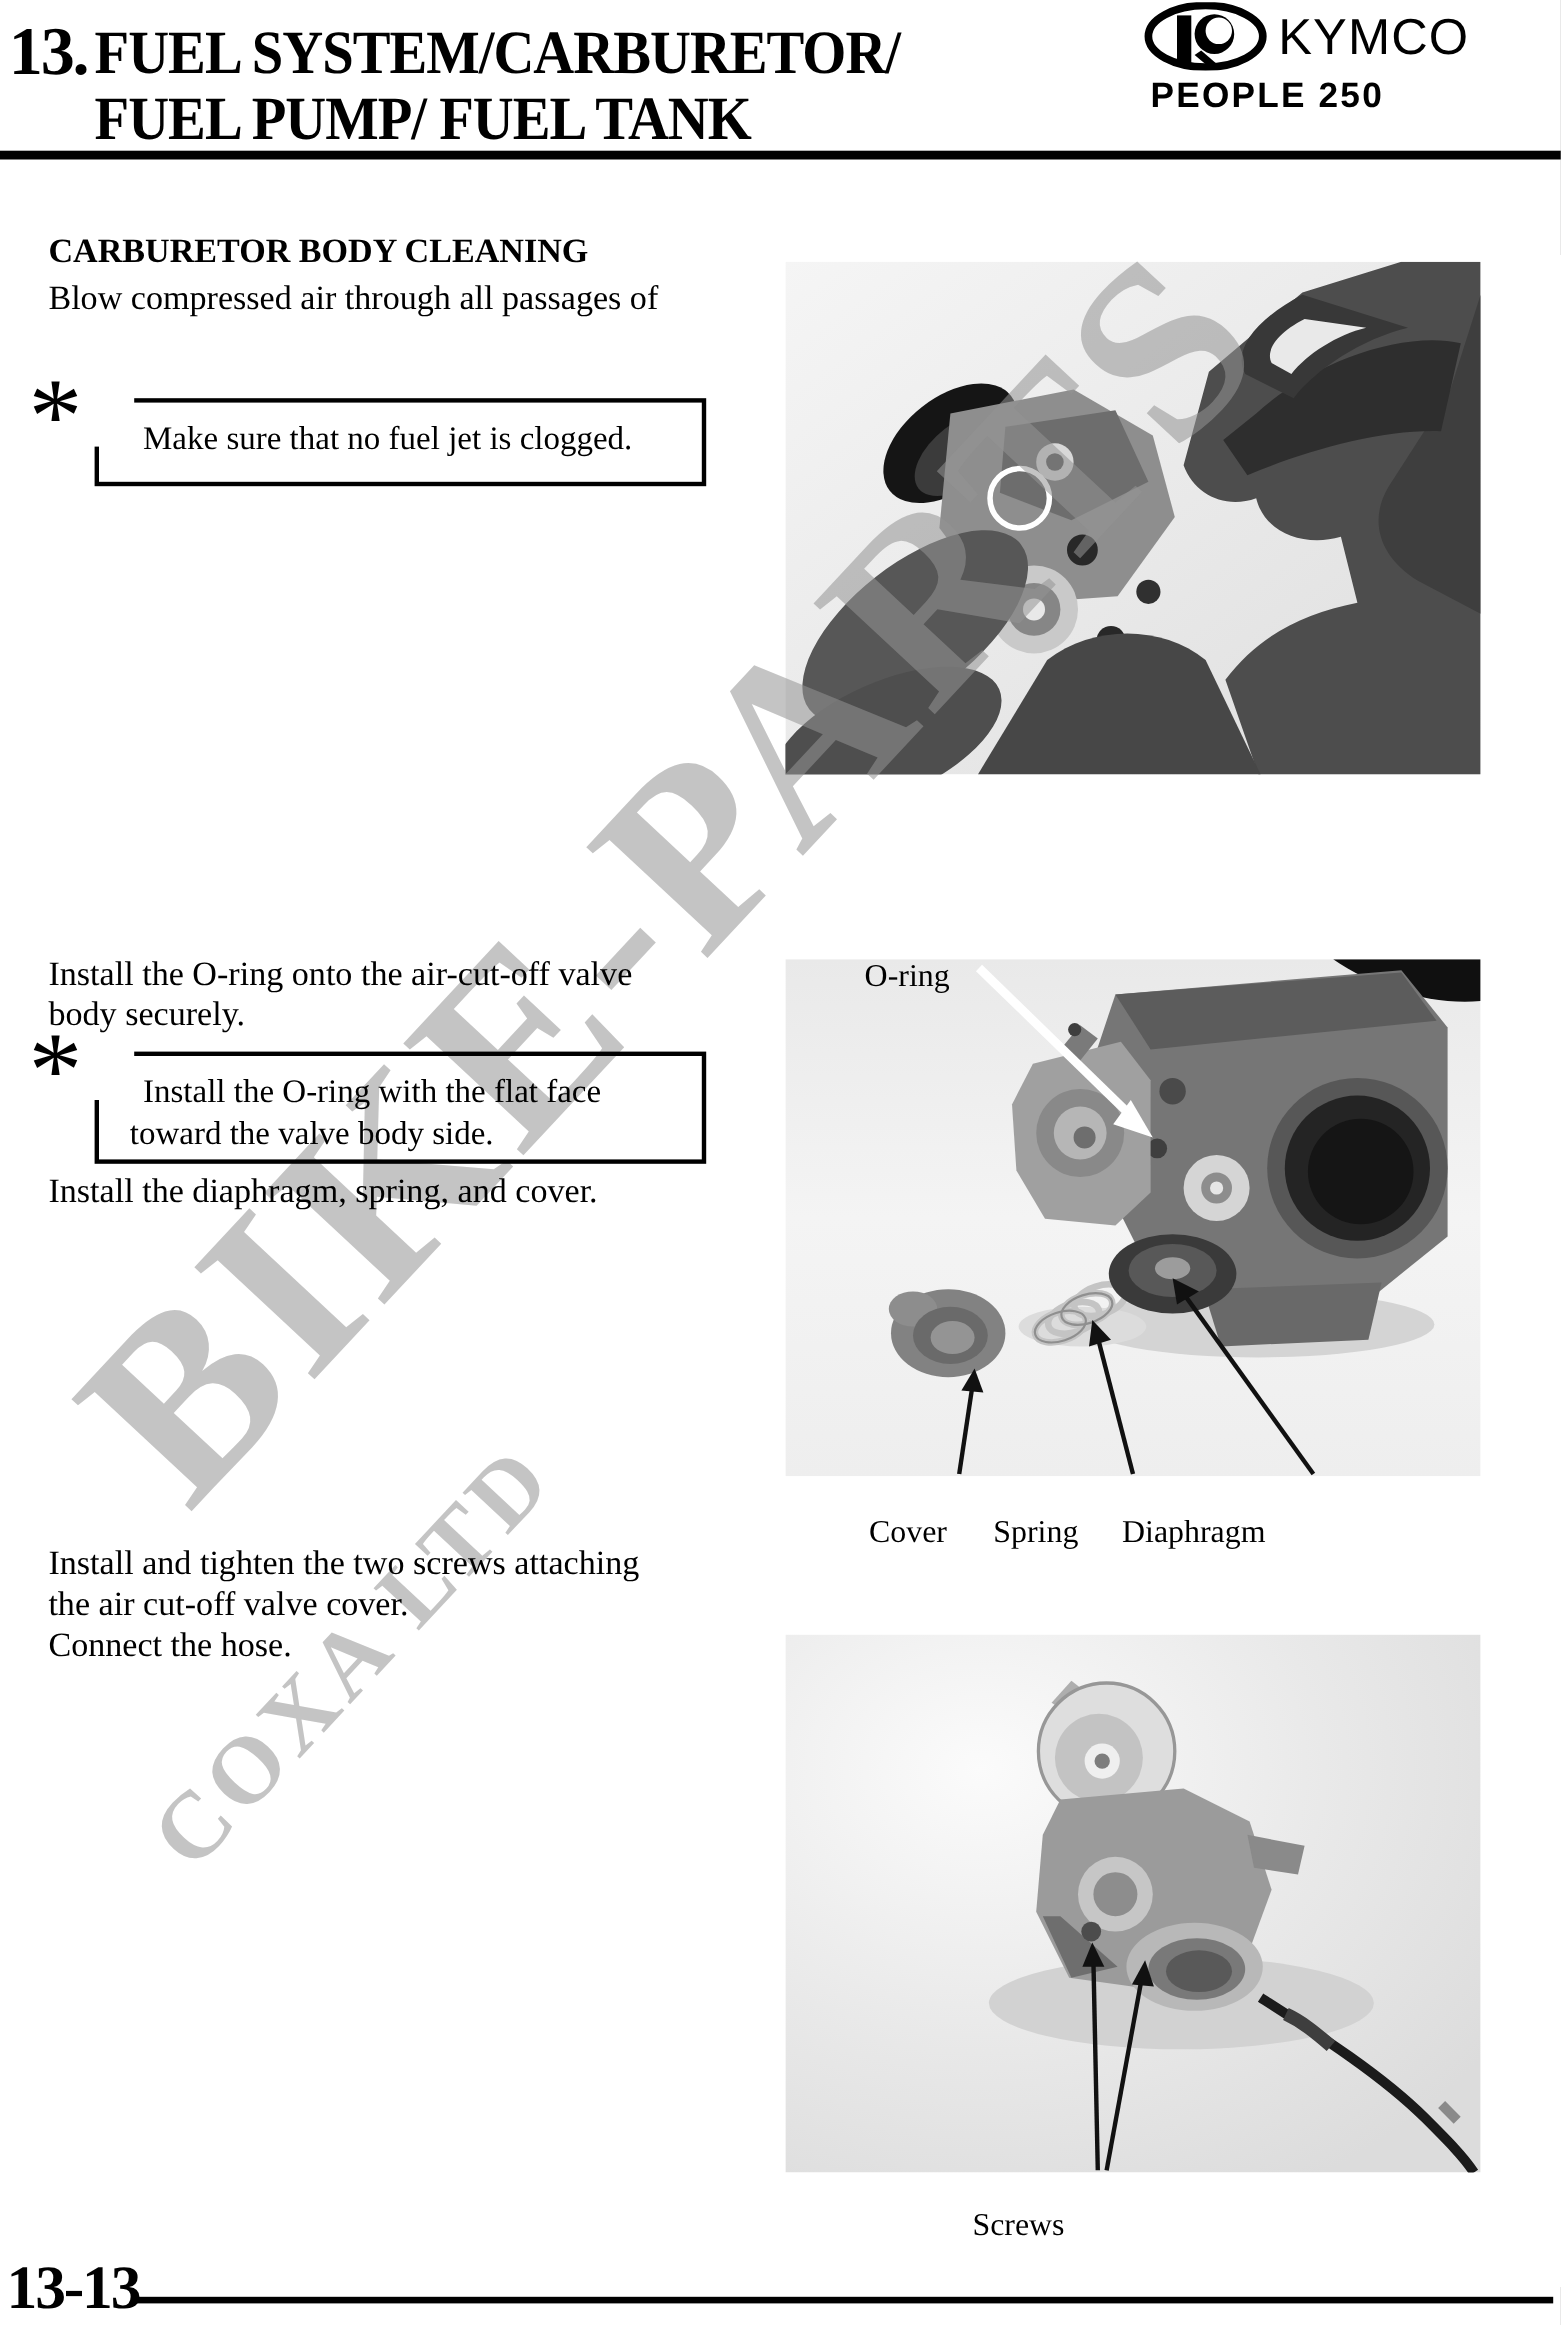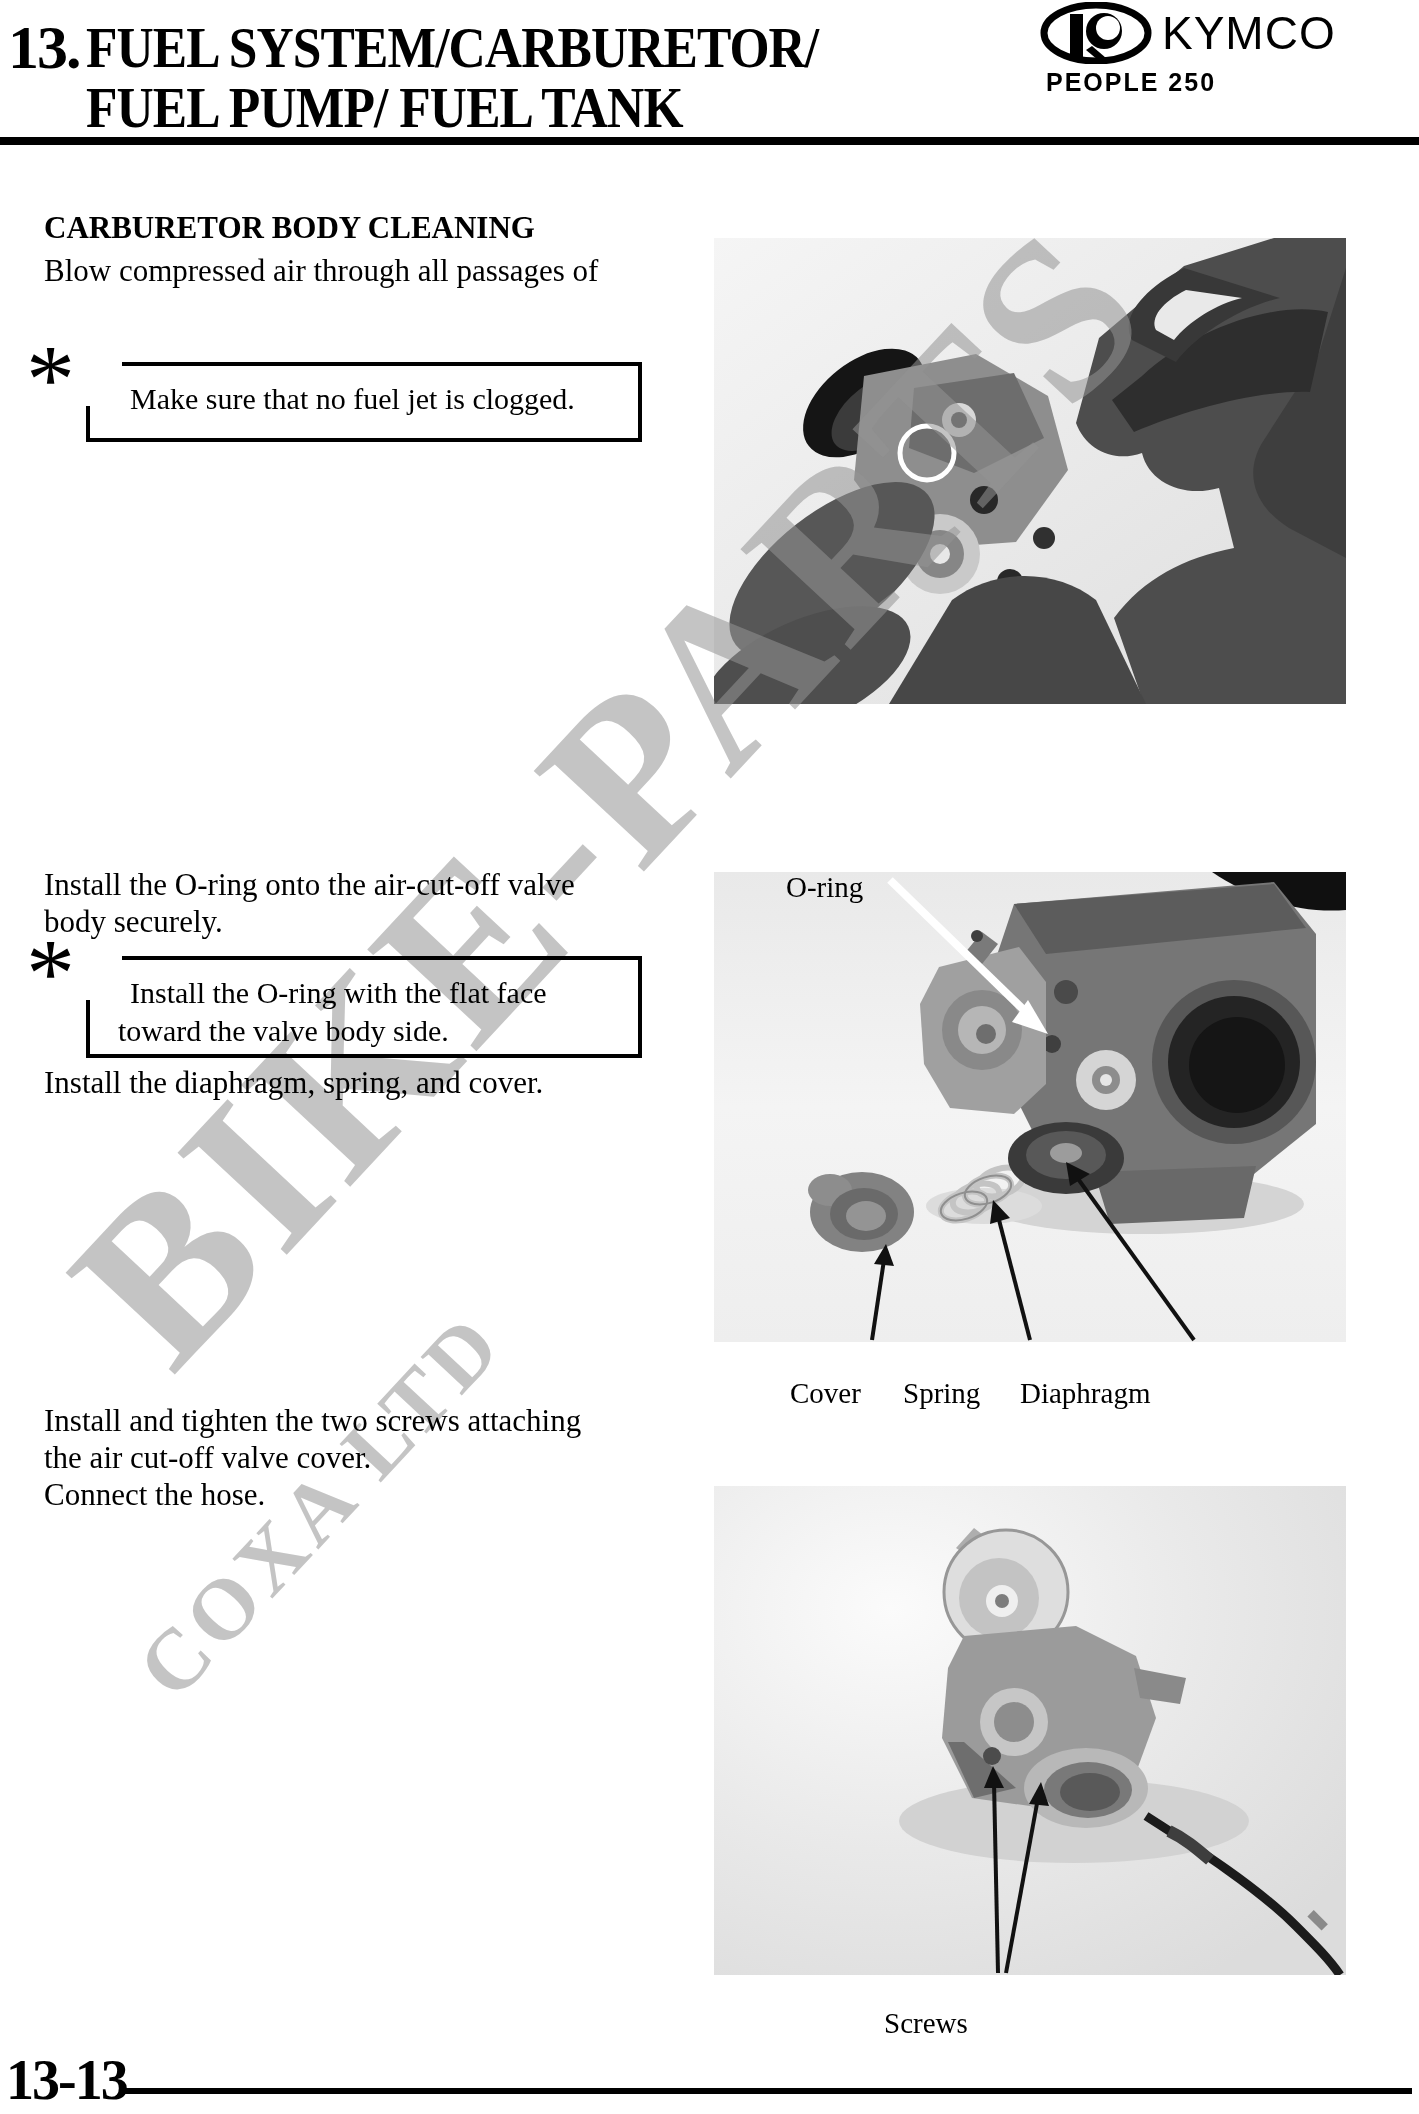--- a/index.html
+++ b/index.html
@@ -26,21 +26,21 @@
     white-space:nowrap;
   }
   .brand-block{position:absolute;left:1036px;top:0;width:380px;height:130px;font-family:"Liberation Sans",sans-serif;}
   .brand-logo{position:absolute;left:4px;top:2px;width:112px;height:62px;}
   .brand-name{
     position:absolute;left:126px;top:6px;
     font-size:46px;font-weight:normal;letter-spacing:1px;
   }
   .brand-model{
     position:absolute;left:10px;top:68px;
-    font-size:25px;font-weight:bold;letter-spacing:2px;
+    font-size:32px;font-weight:bold;letter-spacing:2px;
   }
   .header-rule{position:absolute;left:0;top:137px;width:1419px;height:8px;background:#000;}
   
   .txt{position:absolute;z-index:3;}
   .sec-heading{font-size:31px;font-weight:bold;white-space:nowrap;}
   .body-line{font-size:31px;line-height:37px;white-space:nowrap;}
   
   .note-box{
     position:absolute;z-index:3;
     width:548px;border:4px solid #000;background:transparent;

